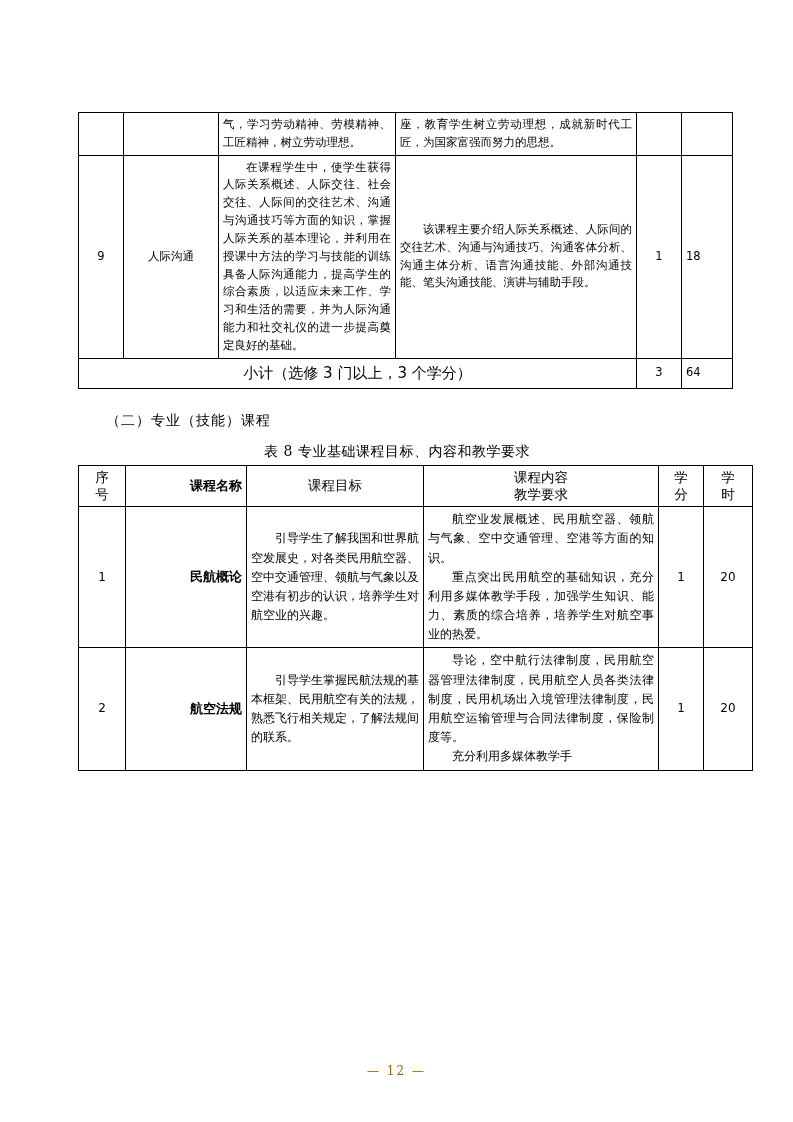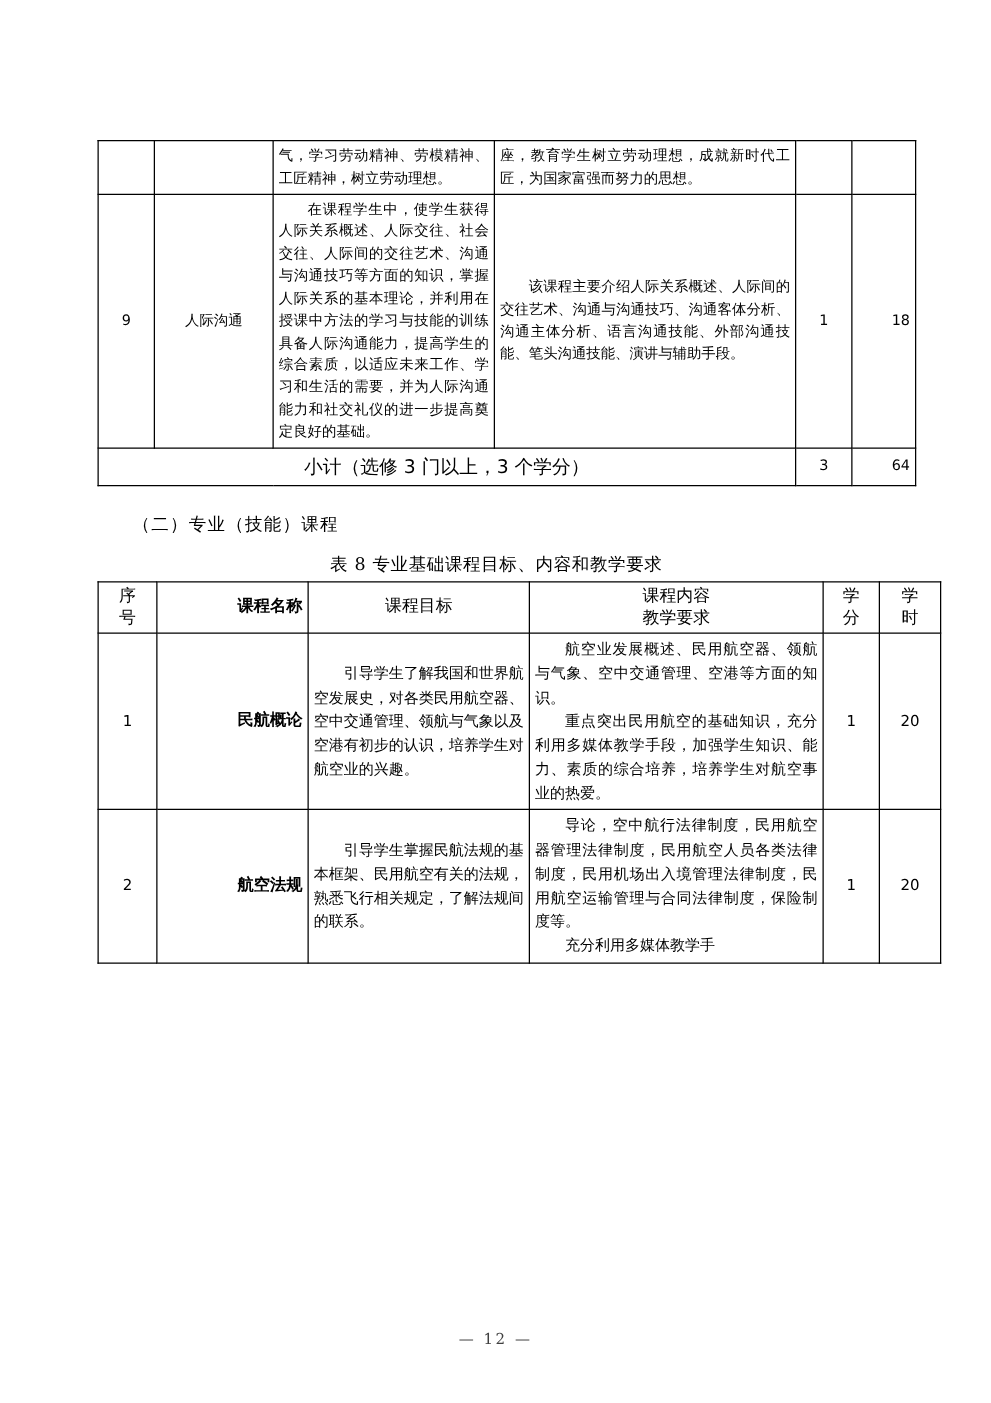--- a/index.html
+++ b/index.html
@@ -36,21 +36,21 @@
     padding: 3px 4px;
   }
 
   
   .t1 { font-size: 11.5px; line-height: 1.55; }
   .t1 .c-no { width: 36px; text-align: center; }
   .t1 .c-name { width: 86px; text-align: center; }
   .t1 .c-goal { width: 168px; }
   .t1 .c-content { width: 232px; }
   .t1 .c-credit { width: 36px; text-align: center; }
-  .t1 .c-hours { width: 42px; text-align: right; }
+  .t1 .c-hours { width: 42px; text-align: left; }
   .t1 .indent { text-indent: 2em; }
   .t1 .just { text-align: justify; text-align-last: left; }
   .subtotal {
     text-align: center;
     padding: 7px 4px;
     font-size: 15px;
   }
 
   
   .sec-title {
@@ -99,21 +99,21 @@
 
   .page-footer {
     position: absolute;
     left: 0;
     bottom: 44px;
     width: 793px;
     text-align: center;
     font-family: "DejaVu Serif", "Liberation Serif", serif;
     font-size: 12px;
     letter-spacing: 2px;
-    color: #404040;
+    color: #a16207;
   }
 </style>
 </head>
 <body>
 
 <div class="page">
 
   <table class="doc-table t1">
     <tbody>
       <tr>

